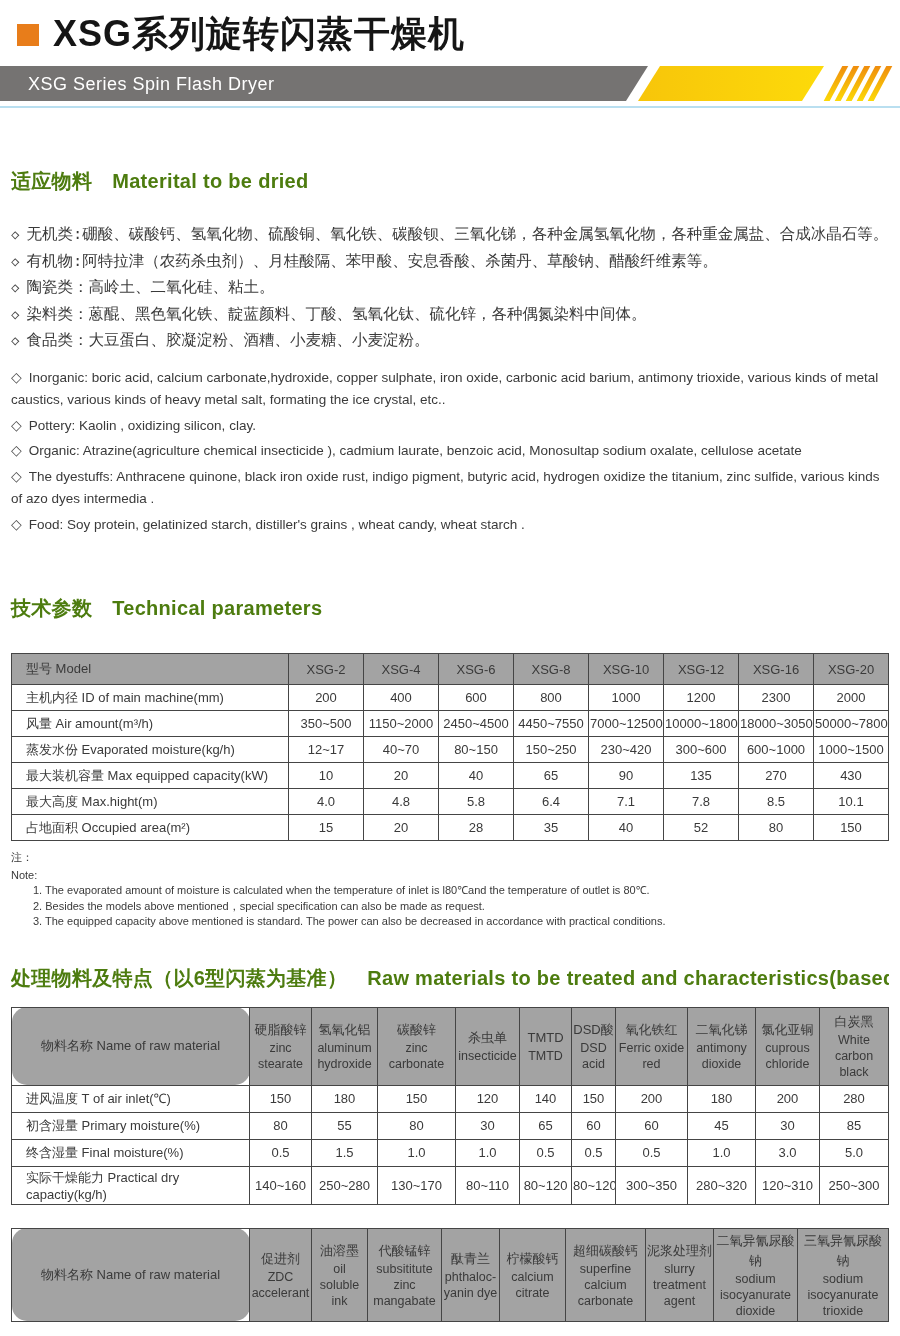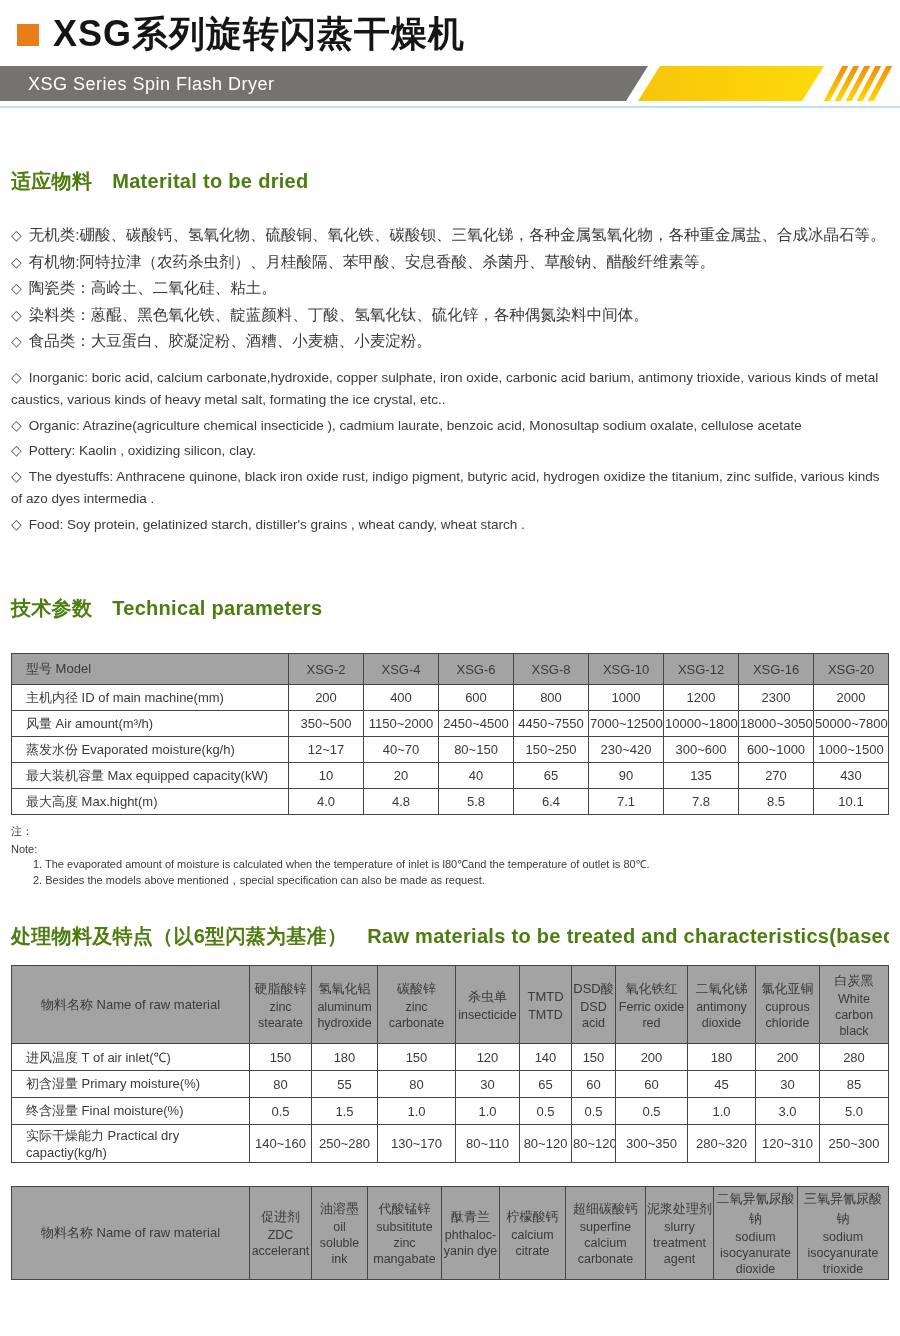--- a/index.html
+++ b/index.html
@@ -41,21 +41,21 @@
   .divider { height:2px; background:#b9dff0; margin-top:5px; width:900px; position:relative; left:-11px; }
 
   
   .section-title {
     color:#4d7c0f; font-weight:bold; font-size:20px; letter-spacing:.3px;
   }
   .section-title .st-cn { margin-right:20px; }
   .section-title.clip { white-space:nowrap; overflow:hidden; width:100%; }
 
   
-  #list-cn { margin-top:27px; }
+  #list-cn { margin-top:27px;font-family:Liberation Mono, monospace; }
   .mat-item { font-size:15.5px; line-height:26.5px; color:#3a3a3a; }
   .mat-item .diamond { margin-right:7px; font-size:14px; color:#4a4a4a; }
   #list-en { margin-top:11px; }
   #list-en .mat-item { font-size:13.5px; line-height:22.5px; margin-bottom:2px; }
 
   
   table { border-collapse:collapse; width:100%; table-layout:fixed; }
   table, td { border:1px solid #454545; }
   table { border-width:1.5px; }
   td {
@@ -78,21 +78,21 @@
   .notes-en .note-lines { padding-left:22px; display:block; }
 
   
   .raw-table { margin-top:15px; }
   .raw-table tr { height:27px; }
   .raw-table tr.head-row { height:78px; }
   #raw-table-2 { margin-top:23px; }
   #raw-table-2 tr.head-row { height:90px; }
   .hc-cn { font-size:13px; line-height:20px; }
   .hc-en { font-size:12.5px; line-height:16px; }
-  .name-head { text-align:center !important; padding-left:1px !important; }
+  .name-head { text-align:center !important; padding-left:1px !important;border-radius:15px; }
 
   .sec-materials { margin-top:60px; }
   .sec-tech { margin-top:59px; }
   .sec-raw { margin-top:35px; }
 </style>
 </head>
 <body>
 
 <div class="page">
 
@@ -118,22 +118,22 @@
   </div>
   <div id="list-cn">
       <div class="mat-item"><span class="diamond">◇</span><span>无机类:硼酸、碳酸钙、氢氧化物、硫酸铜、氧化铁、碳酸钡、三氧化锑，各种金属氢氧化物，各种重金属盐、合成冰晶石等。</span></div>
       <div class="mat-item"><span class="diamond">◇</span><span>有机物:阿特拉津（农药杀虫剂）、月桂酸隔、苯甲酸、安息香酸、杀菌丹、草酸钠、醋酸纤维素等。</span></div>
       <div class="mat-item"><span class="diamond">◇</span><span>陶瓷类：高岭土、二氧化硅、粘土。</span></div>
       <div class="mat-item"><span class="diamond">◇</span><span>染料类：蒽醌、黑色氧化铁、靛蓝颜料、丁酸、氢氧化钛、硫化锌，各种偶氮染料中间体。</span></div>
       <div class="mat-item"><span class="diamond">◇</span><span>食品类：大豆蛋白、胶凝淀粉、酒糟、小麦糖、小麦淀粉。</span></div>
     </div>
   <div id="list-en">
       <div class="mat-item"><span class="diamond">◇</span><span>Inorganic: boric acid, calcium carbonate,hydroxide, copper sulphate, iron oxide, carbonic acid barium, antimony trioxide, various kinds of metal caustics, various kinds of heavy metal salt, formating the ice crystal, etc..</span></div>
+      <div class="mat-item"><span class="diamond">◇</span><span>Pottery: Kaolin , oxidizing silicon, clay.</span></div>
       <div class="mat-item"><span class="diamond">◇</span><span>Organic: Atrazine(agriculture chemical insecticide ), cadmium laurate, benzoic acid, Monosultap sodium oxalate, cellulose acetate</span></div>
-      <div class="mat-item"><span class="diamond">◇</span><span>Pottery: Kaolin , oxidizing silicon, clay.</span></div>
       <div class="mat-item"><span class="diamond">◇</span><span>The dyestuffs: Anthracene quinone, black iron oxide rust, indigo pigment, butyric acid, hydrogen oxidize the titanium, zinc sulfide, various kinds of azo dyes intermedia .</span></div>
       <div class="mat-item"><span class="diamond">◇</span><span>Food: Soy protein, gelatinized starch, distiller's grains , wheat candy, wheat starch .</span></div>
     </div>
 
   <div class="section-title sec-tech">
     <span class="st-cn">技术参数</span><span class="st-en">Technical parameters</span>
   </div>
 
   <table id="tech-table">
     <colgroup>
@@ -207,30 +207,42 @@
           <td class="label-col">最大高度 Max.hight(m)</td>
           <td>4.0</td>
           <td>4.8</td>
           <td>5.8</td>
           <td>6.4</td>
           <td>7.1</td>
           <td>7.8</td>
           <td>8.5</td>
           <td>10.1</td>
         </tr>
+        <tr>
+          <td class="label-col">占地面积 Occupied area(m²)</td>
+          <td>15</td>
+          <td>20</td>
+          <td>28</td>
+          <td>35</td>
+          <td>40</td>
+          <td>52</td>
+          <td>80</td>
+          <td>150</td>
+        </tr>
       </tbody>
   </table>
 
   <div class="notes">
     <span class="note-prefix">注：</span>
     <div class="notes-en">
       <div class="notes-en-prefix">Note:</div>
       <span class="note-lines" id="notes-en">
           <div>1.  The evaporated amount of moisture is calculated when the temperature of inlet is l80℃and the temperature of outlet is 80℃.</div>
           <div>2.  Besides the models above mentioned，special specification can also be made as request.</div>
+          <div>3.  The equipped capacity above mentioned is standard.  The power can also be decreased in accordance with practical conditions.</div>
         </span>
     </div>
   </div>
 
   <div class="section-title sec-raw clip">
     <span class="st-cn">处理物料及特点（以6型闪蒸为基准）</span><span class="st-en">Raw materials to be treated and characteristics(based on Model 6</span>
   </div>
 
   <table id="raw-table-1" class="raw-table">
     <colgroup>

